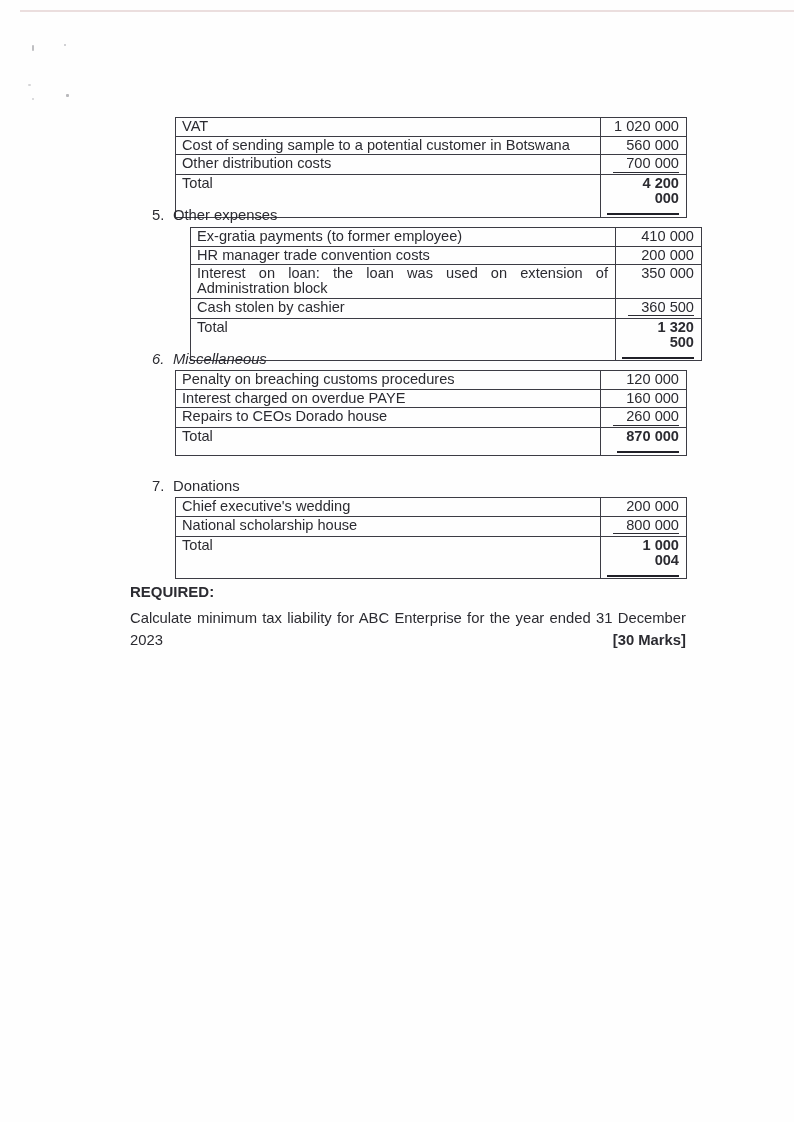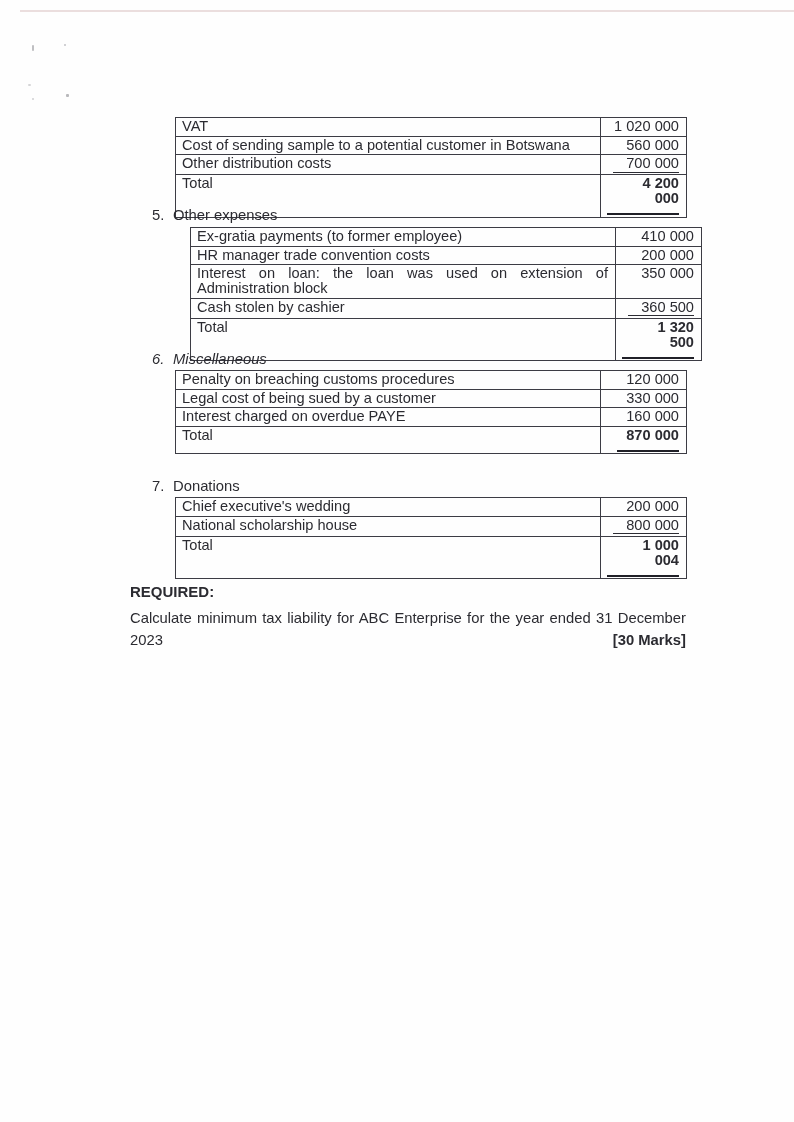--- a/index.html
+++ b/index.html
@@ -173,26 +173,26 @@
     <colgroup>
         <col class="c1">
         <col class="c2">
       </colgroup>
     <tbody>
       <tr>
         <td>Penalty on breaching customs procedures</td>
         <td class="val"><span>120 000</span></td>
       </tr>
       <tr>
-        <td>Legal cost of being sued by a customer</td>
-        <td class="val"><span>330 000</span></td>
-      </tr>
-      <tr>
         <td>Interest charged on overdue PAYE</td>
         <td class="val"><span>160 000</span></td>
+      </tr>
+      <tr>
+        <td>Repairs to CEOs Dorado house</td>
+        <td class="val"><span class="u">260 000</span></td>
       </tr>
       <tr>
         <td>Total</td>
         <td class="val"><span class="tu">870 000</span></td>
       </tr>
     </tbody>
   </table>
 
   <div class="sec" style="top:478px;">
     <span class="num">7.</span><span>Donations</span>

